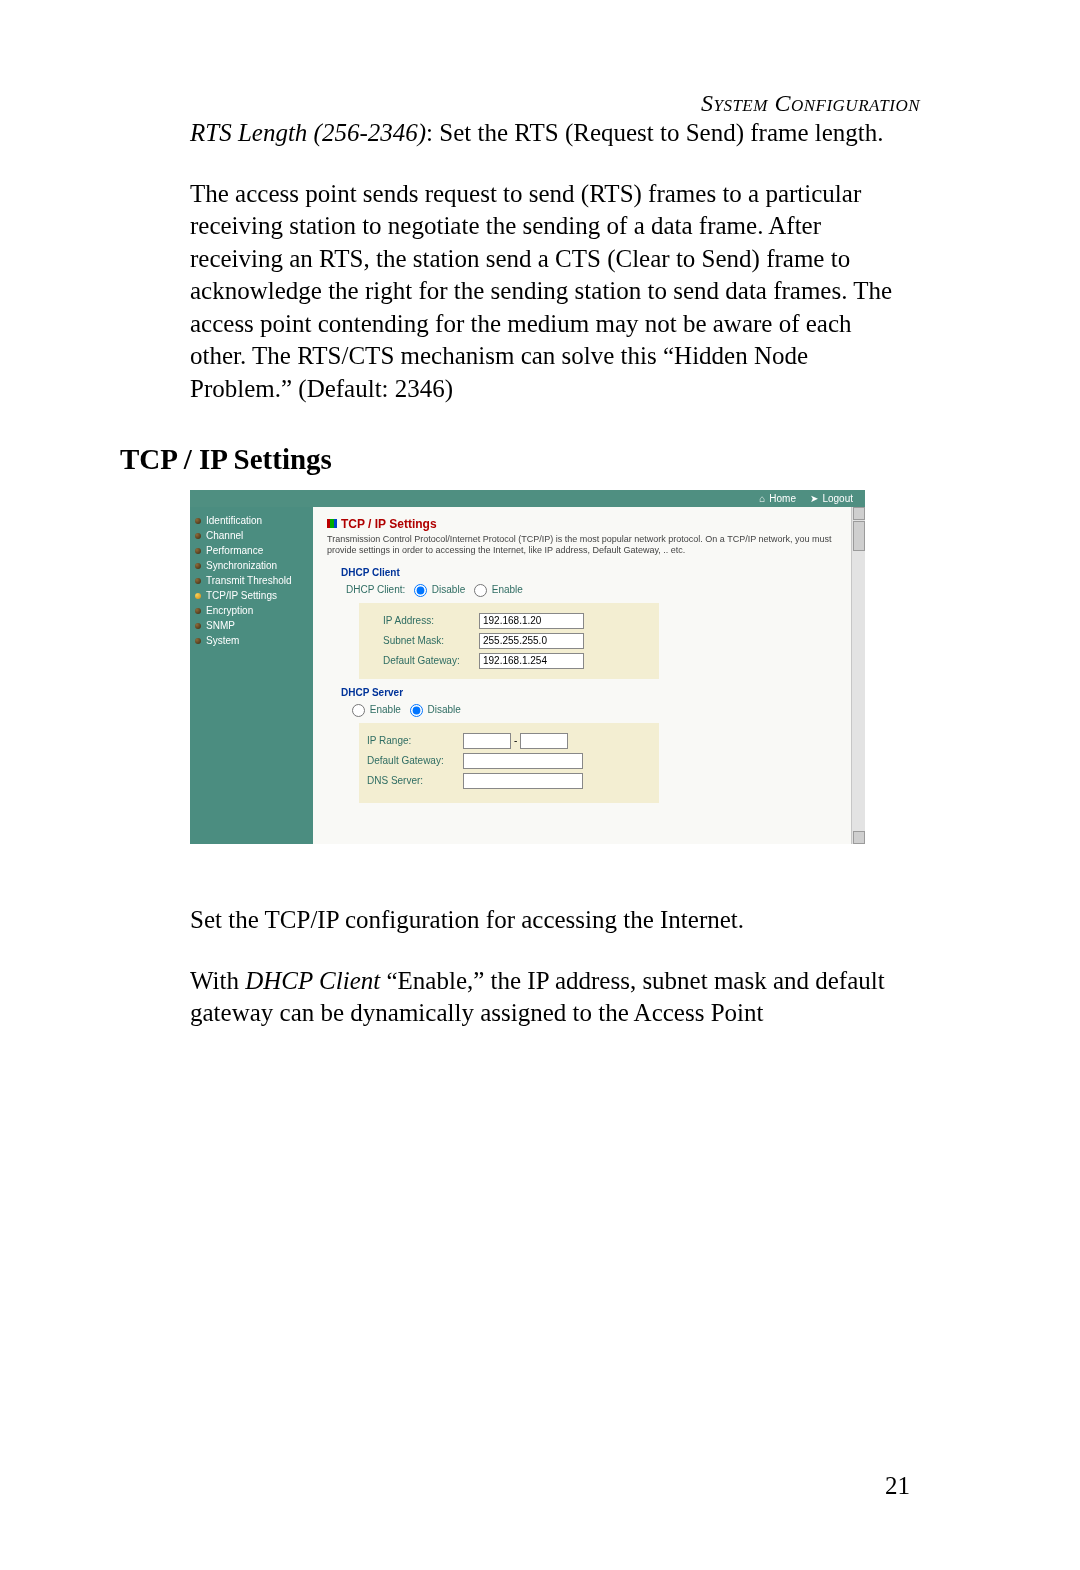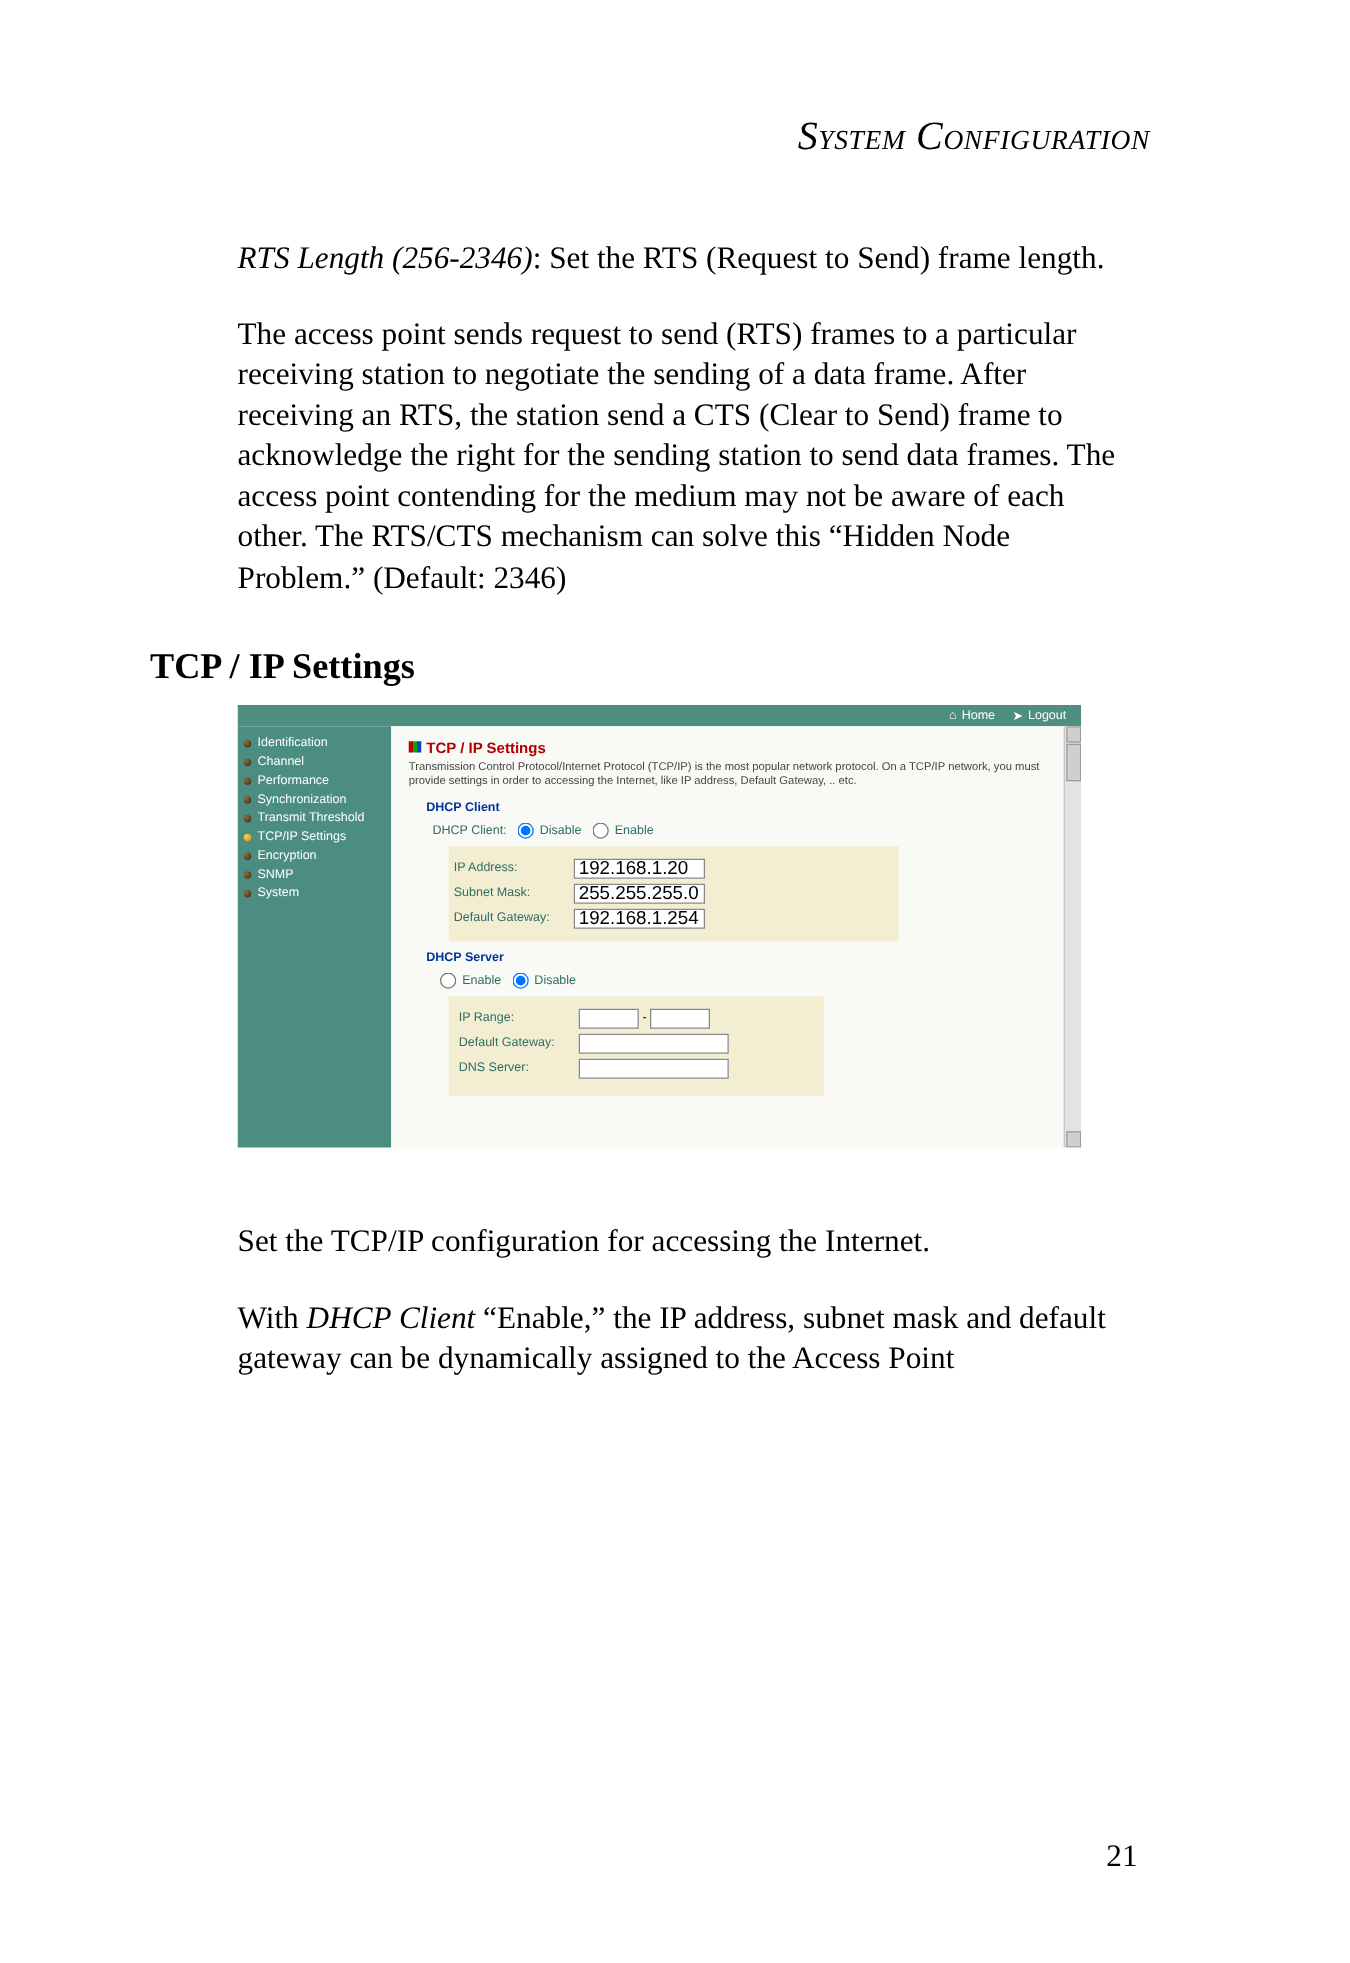--- a/index.html
+++ b/index.html
@@ -11,24 +11,23 @@
     color: #000;
   }
   .page {
     width: 1080px; height: 1570px;
     padding: 90px 170px 0 120px;
     position: relative;
   }
   .system-heading {
     text-align: right;
     font-style: italic;
-    font-size: 32px;
+    font-size: 24px;
     font-variant: small-caps;
     letter-spacing: 0.5px;
-    margin-bottom: 64px;
     margin-right: -10px;
   }
   .body-text {
     font-size: 25px;
     line-height: 1.3;
     margin: 0 0 28px 70px;
   }
   .body-text i { font-style: italic; }
   .section-heading {
     font-family: Georgia, serif;
@@ -128,21 +127,21 @@
     background: linear-gradient(90deg,#b00 0 33%, #0a0 33% 66%, #04c 66%);
     width:10px; height:9px;
   }
   .main .desc {
     color:#444; font-size:9px; line-height:1.25; margin:3px 0 10px 0;
   }
   .grp-title { color:#003399; font-weight:bold; margin:8px 0 6px 14px; }
   .row { display:flex; align-items:center; margin:4px 0; }
   .row .lbl { width:96px; color:#2f6d63; }
   .row input[type=text]{
-    font-size:15px; height:16px; width:105px;
+    font-size:10px; height:16px; width:105px;
     border:1px solid #888; padding:0 3px; background:#fff;
   }
   .row.wide input[type=text]{ width:120px; }
   .radio-line { color:#2f6d63; margin-left:19px; }
   .radio-line input { vertical-align:middle; margin:0 2px 0 6px; }
   .dhcp-server-box {
     background:#f3eed2; padding:6px 8px 10px 8px; margin-top:6px;
   }
   .scrollbar {
     position:absolute; right:0; top:0; bottom:0; width:14px;
@@ -207,21 +206,21 @@
 
           <div class="grp-title">DHCP Client</div>
           <div class="radio-line">
             <span>DHCP Client:</span>
             <input type="radio" checked="" style="">
             <span>Disable</span>
             <input type="radio" style="">
             <span>Enable</span>
           </div>
 
-          <div style="background:#f3eed2; padding:6px 4px; margin:6px 0 0 32px; width:360px;">
+          <div style="background:#f3eed2; padding:6px 24px; margin:6px 0 0 32px; width:300px;">
             <div class="row">
               <span class="lbl">IP Address:</span>
               <input type="text" value="192.168.1.20" style="">
             </div>
             <div class="row">
               <span class="lbl">Subnet Mask:</span>
               <input type="text" value="255.255.255.0" style="">
             </div>
             <div class="row">
               <span class="lbl">Default Gateway:</span>

